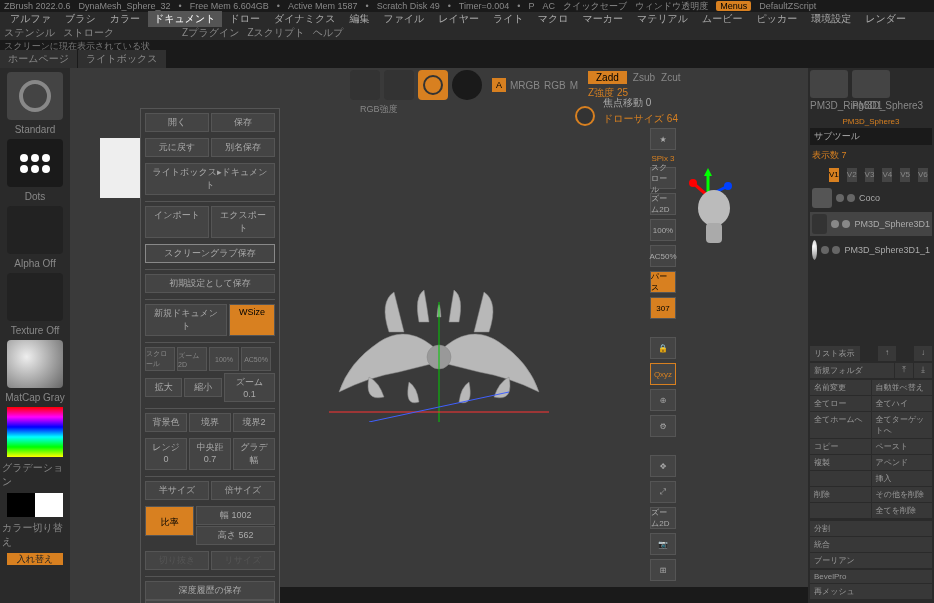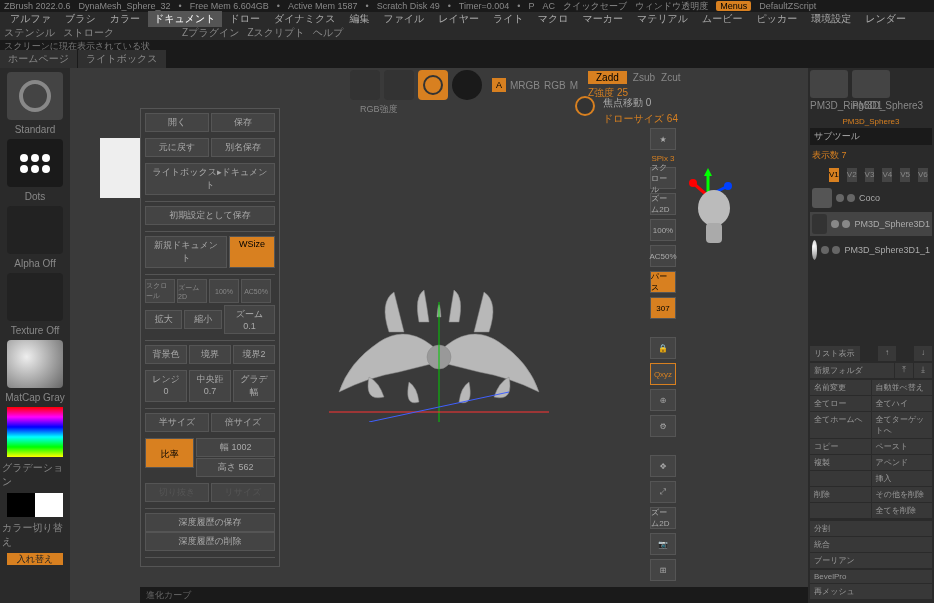--- a/index.html
+++ b/index.html
@@ -69,21 +69,21 @@
 .rp-version-row { display: flex; gap: 8px; padding: 2px; margin-left: 17px; }
 .rp-v { width: 16px; height: 14px; background: #444; text-align: center; font-size: 8px; line-height: 14px; color: #888; }
 .rp-v.active { background: #d88020; color: #000; }
 .rp-item { display: flex; align-items: center; gap: 4px; padding: 2px; }
 .rp-item-icon { width: 20px; height: 20px; background: #555; border-radius: 3px; }
 .rp-item-icon.ball { background: radial-gradient(circle at 30% 30%, #fff, #888); border-radius: 50%; }
 .rp-item-label { font-size: 9px; color: #aaa; }
 .rp-grid { display: grid; grid-template-columns: 1fr 1fr; gap: 1px; }
 .rp-cell { background: #383838; padding: 2px 4px; font-size: 8px; color: #999; }
 .status-bar { position: absolute; bottom: 0; left: 140px; right: 126px; height: 16px; background: #1a1a1a; display: flex; align-items: center; padding: 0 6px; }
-.top-right-controls { position: absolute; right: 130px; top: 28px; display: flex; align-items: flex-start; gap: 8px; font-size: 9px; color: #aaa; }
+.top-right-controls { position: absolute; right: 130px; top: 28px; display: flex; align-items: flex-end; gap: 8px; font-size: 9px; color: #aaa; }
 .knob { width: 20px; height: 20px; border-radius: 50%; background: #333; border: 2px solid #d88020; }
 </style>
 </head>
 <body>
 
 <div class="title-bar">
   <span>ZBrush 2022.0.6</span>
   <span>DynaMesh_Sphere_32</span>
   <span>•</span>
   <span>Free Mem 6.604GB</span>
@@ -359,20 +359,27 @@
     <div class="dd-row">
       <div class="dd-btn">開く</div>
       <div class="dd-btn">保存</div>
     </div>
     <div class="dd-row">
       <div class="dd-btn">元に戻す</div>
       <div class="dd-btn">別名保存</div>
     </div>
     <div class="dd-btn full">ライトボックス▸ドキュメント</div>
     <div class="dd-section">
+      <div class="dd-row">
+        <div class="dd-btn">インポート</div>
+        <div class="dd-btn">エクスポート</div>
+      </div>
+      <div class="dd-btn full" style="border:1px solid #888">スクリーングラブ保存</div>
+    </div>
+    <div class="dd-section">
       <div class="dd-btn full">初期設定として保存</div>
     </div>
     <div class="dd-section">
       <div class="dd-row">
         <div class="dd-btn" style="flex:2">新規ドキュメント</div>
         <div class="dd-btn orange">WSize</div>
       </div>
     </div>
     <div class="dd-section">
       <div class="dd-icons">

